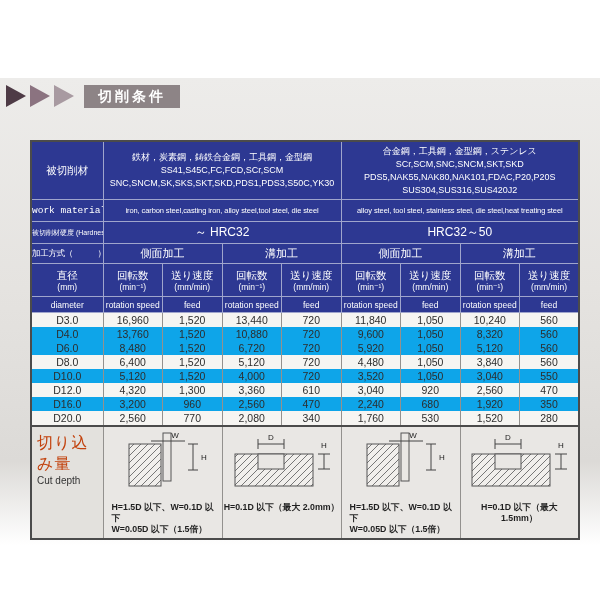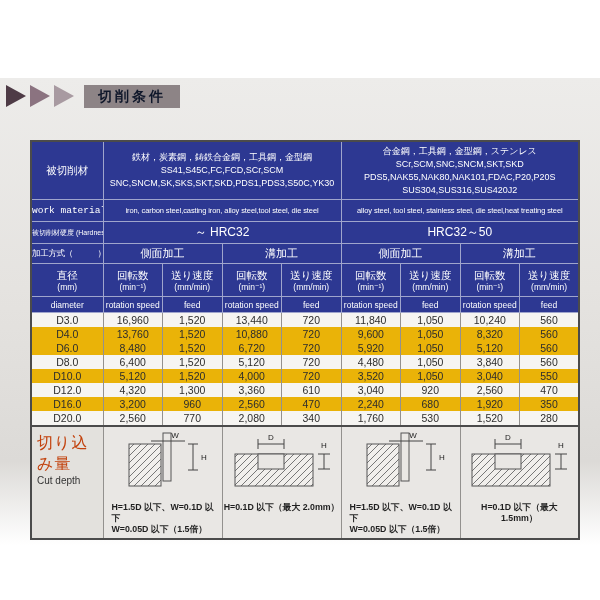--- a/index.html
+++ b/index.html
@@ -12,21 +12,21 @@
     position:absolute;left:0;top:78px;width:600px;height:467px;
     background:linear-gradient(180deg,#edecea 0%,#e5e3e0 45%,#dcdad7 82%,rgba(255,255,255,0) 100%);
   }
   
   .hdr{position:absolute;top:84px;left:6px;display:flex;align-items:center;height:24px;}
   .tri{width:0;height:0;border-top:11px solid transparent;border-bottom:11px solid transparent;margin-right:4px;}
   .tri1{border-left:20px solid #4e3b46;}
   .tri2{border-left:20px solid #8b7380;}
   .tri3{border-left:20px solid #a89aa1;}
   .title-box{
-    margin-left:6px;background:#8d8486;color:#0f172a;font-weight:bold;
+    margin-left:6px;background:#8d8486;color:#ffffff;font-weight:bold;
     font-size:14px;letter-spacing:3px;padding:4px 14px 5px;line-height:14px;
   }
   
   table.tbl{
     position:absolute;left:30px;top:140px;width:548px;
     border-collapse:collapse;table-layout:fixed;
     border:2px solid #4b4b4b;background:#f6f5f2;
   }
   col.c0{width:72px;} col.c{width:59.5px;}
   td{padding:0;overflow:hidden;}
@@ -43,21 +43,21 @@
   .r-meth td{height:19px;font-size:11px;}
   .r-meth td.lab{font-size:8.5px;white-space:nowrap;letter-spacing:-0.3px;}
   .r-ch td{height:32px;font-size:10.5px;line-height:13px;}
   .r-ch .unit{font-size:8.5px;line-height:10px;}
   .r-che td{height:15px;font-size:8.5px;white-space:nowrap;}
   .dr td{
     height:14px;font-size:10.5px;color:#2d2d2d;text-align:center;vertical-align:middle;
     border-left:1px solid #93918e;border-right:1px solid #93918e;
   }
   .dr.w td{background:#f6f5f2;}
-  .dr.g td{background:#eab308;margin-top:20px;}
+  .dr.g td{background:#0ea5e9;margin-top:20px;}
   
   .r-cut td{
     height:92px;border:1px solid #93918e;border-top:2px solid #4b4b4b;
     background:#e9e7e4;vertical-align:top;
   }
   td.cut-label{background:#e3e1dd;padding:6px 5px;vertical-align:top;}
   .cl-jp{font-size:16px;color:#c2410c;letter-spacing:1px;}
   .cl-en{font-size:10px;color:#333;margin-top:0;}
   td.panel{text-align:center;padding:2px 1px 3px;}
   .diag{display:block;margin:1px auto 0;}

